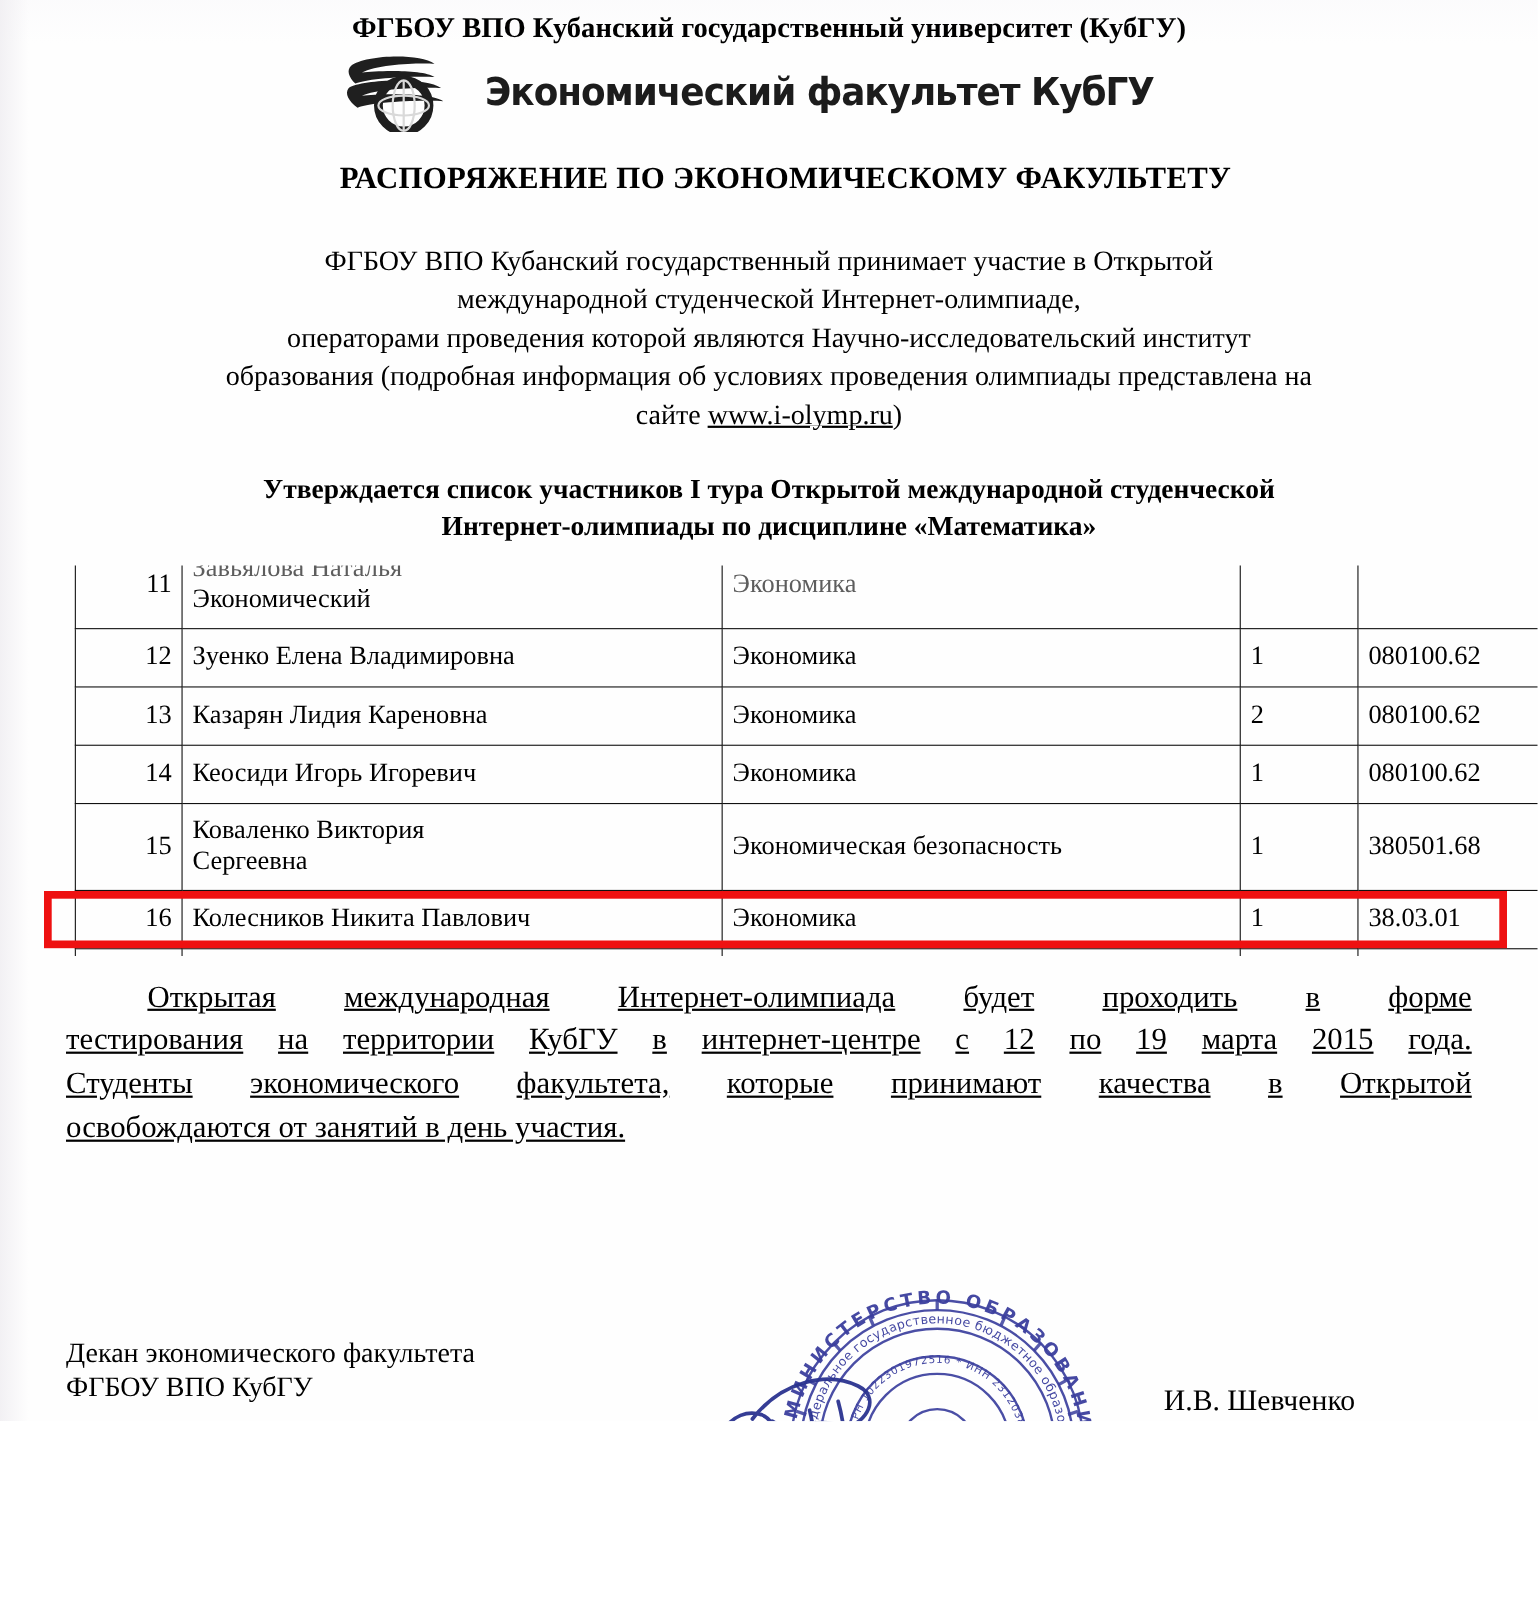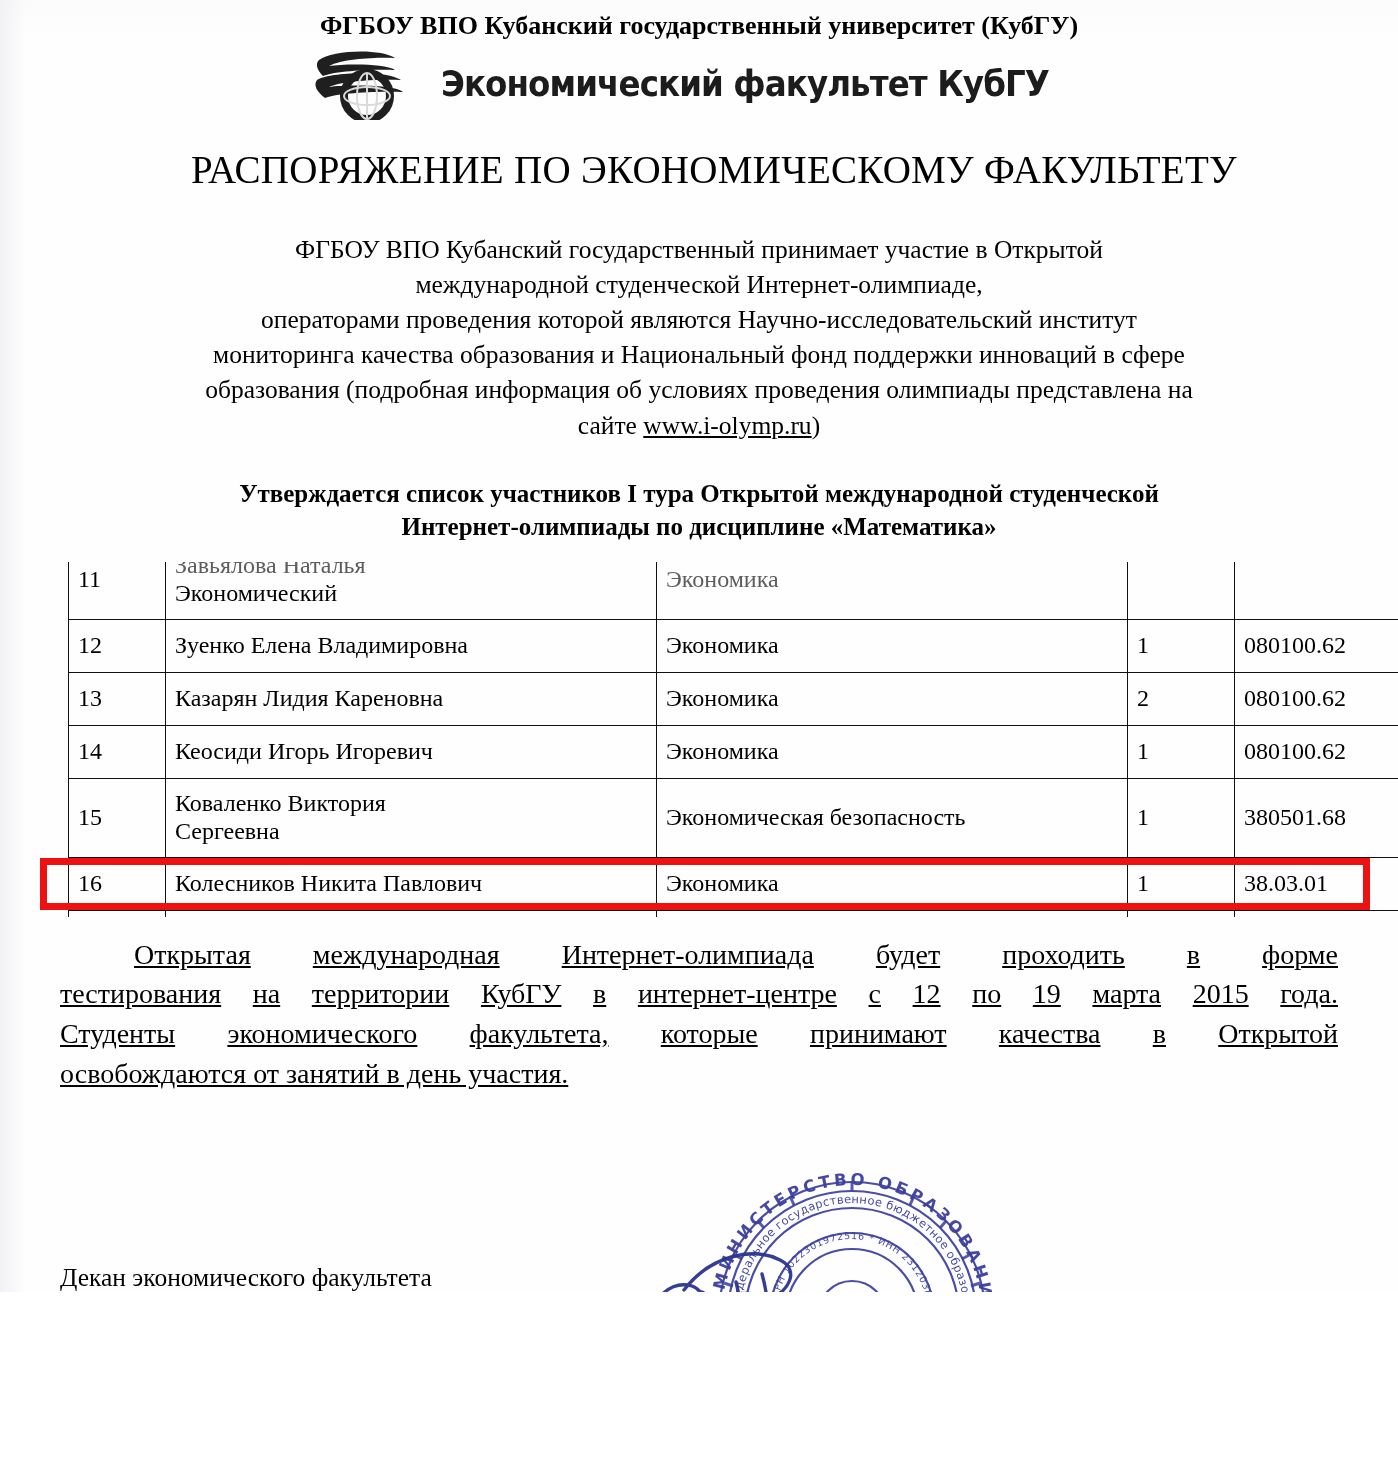--- a/index.html
+++ b/index.html
@@ -54,22 +54,22 @@
     font-weight: bold;
     font-size: 35px;
     letter-spacing: -1px;
     transform: scaleX(0.93);
     transform-origin: left center;
     color: #1c1c1c;
     white-space: nowrap;
   }
   .doc-title {
     text-align: center;
-    font-weight: normal;
-    font-size: 39px;
+    font-weight: bold;
+    font-size: 28px;
     margin-top: 26px;
     letter-spacing: 0.3px;
     margin-left: 30px;
   }
 
   
   .intro {
     margin: 40px 56px 0 56px;
     text-align: center;
     font-size: 25.5px;
@@ -103,21 +103,21 @@
     font-size: 24px;
     table-layout: fixed;
   }
   table.participants td {
     border: 1.6px solid #111;
     padding: 2px 9px;
     vertical-align: middle;
     line-height: 1.16;
     background: transparent;
   }
-  td.c-num   { width: 78px;  text-align: left; }
+  td.c-num   { width: 78px;  text-align: right; }
   td.c-name  { width: 472px; }
   td.c-prog  { width: 452px; }
   td.c-course{ width: 88px;  text-align: left; padding-left: 14px; }
   td.c-code  { width: 202px; text-align: left; padding-left: 18px; }
   tr.r-tall td { height: 74px; }
   tr.r-std td  { height: 48px; }
 
   
   .table-clip {
     position: absolute;
@@ -221,21 +221,20 @@
         <div class="logo-text">Экономический факультет КубГУ</div>
       </div>
 
       <div class="doc-title">РАСПОРЯЖЕНИЕ ПО ЭКОНОМИЧЕСКОМУ ФАКУЛЬТЕТУ</div>
     </div>
 
     <div class="intro">
       <span class="ln">ФГБОУ ВПО Кубанский государственный принимает участие в Открытой</span>
       <span class="ln">международной студенческой Интернет-олимпиаде,</span>
       <span class="ln">операторами проведения которой являются Научно-исследовательский институт</span>
-      <span class="ln">мониторинга качества образования и Национальный фонд поддержки инноваций в сфере</span>
       <span class="ln">образования (подробная информация об условиях проведения олимпиады представлена на</span>
       <span class="ln">
         <span>сайте </span><span class="link-underline">www.i-olymp.ru</span><span>)</span>
       </span>
     </div>
 
     <div class="subtitle">
       <span class="ln">Утверждается список участников I тура Открытой международной студенческой</span>
       <span class="ln">Интернет-олимпиады по дисциплине «Математика»</span>
     </div>

